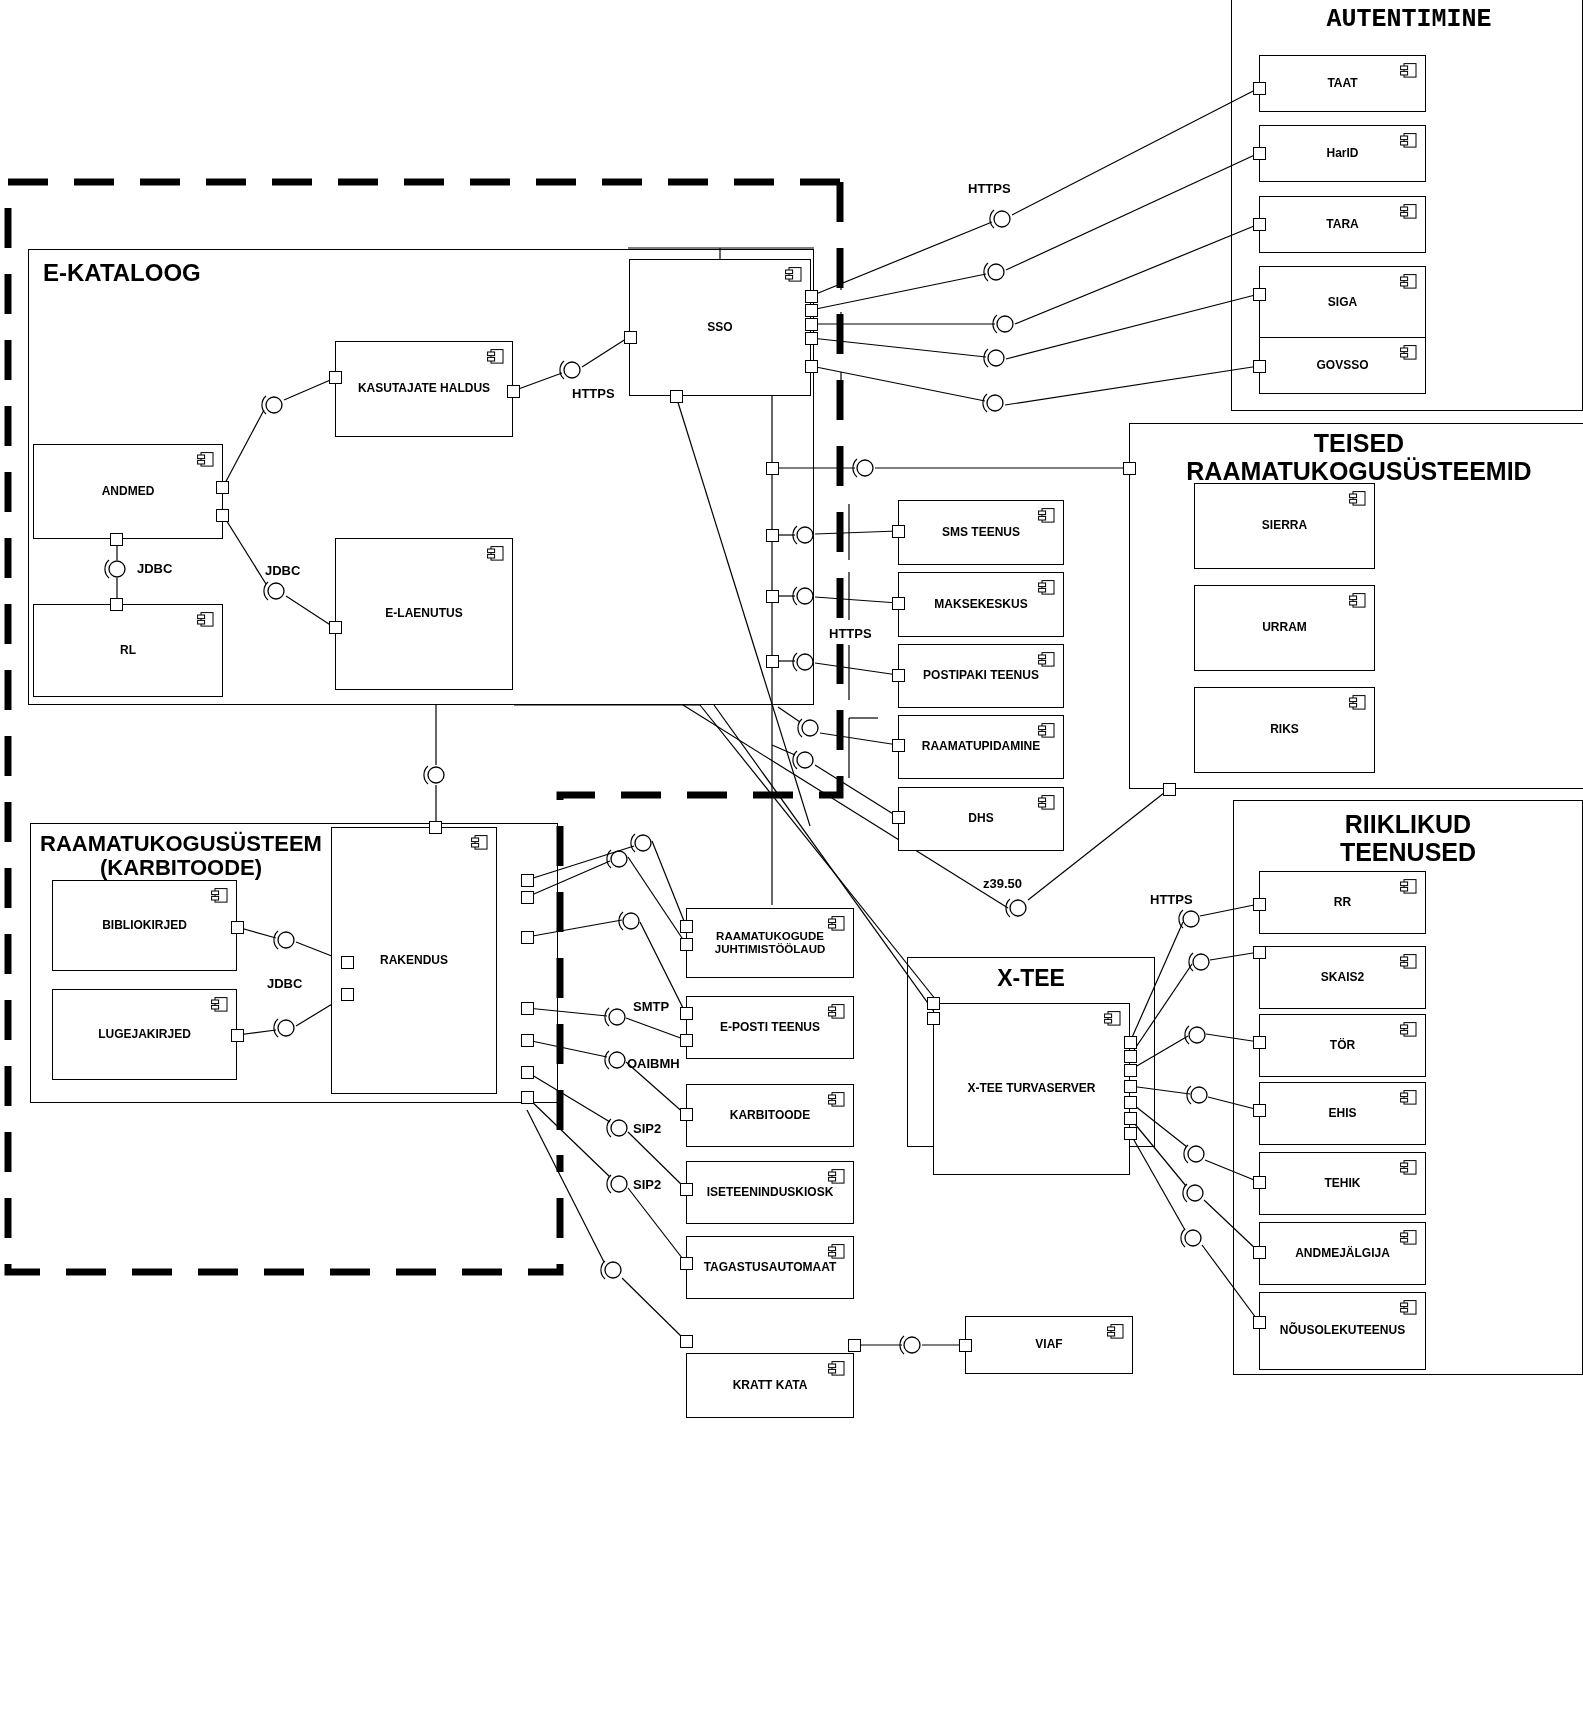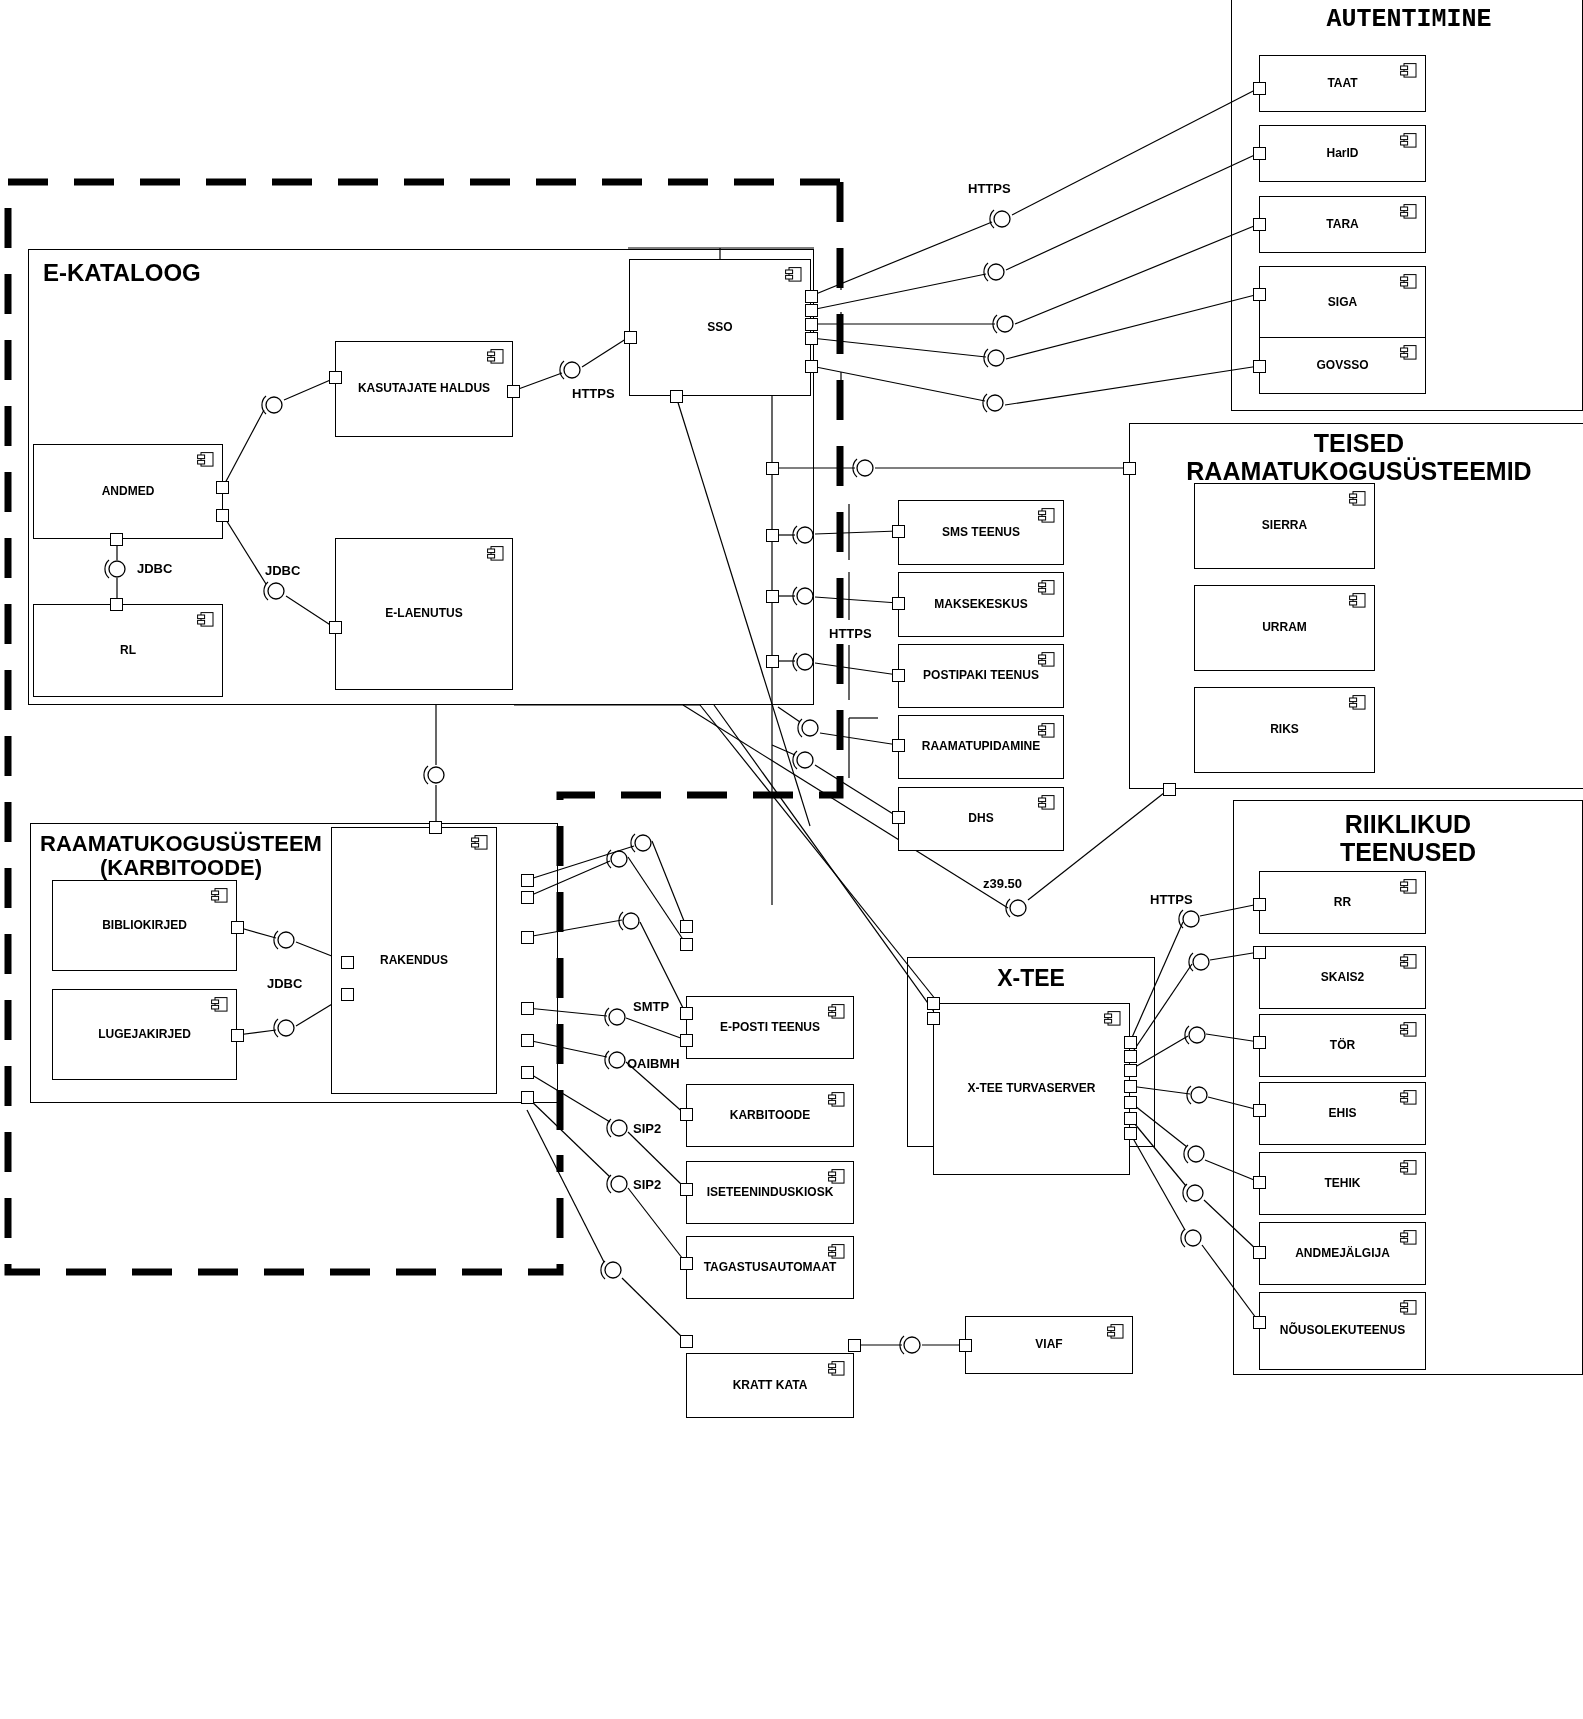--- a/index.html
+++ b/index.html
@@ -420,20 +420,29 @@
   <div class="comp" style="left:898px;top:787px;width:166px;height:64px;font-size:12px;">
     <span class="lbl">DHS</span>
     <svg class="compicon" viewBox="0 0 17 15">
         <rect x="4" y="0.6" width="12" height="13.5" fill="#fff" stroke="#000" stroke-width="1"></rect>
         <rect x="0.6" y="3" width="7" height="3.6" fill="#fff" stroke="#000" stroke-width="1"></rect>
         <rect x="0.6" y="8.4" width="7" height="3.6" fill="#fff" stroke="#000" stroke-width="1"></rect>
       </svg>
   </div>
   <div class="port" style="left:892px;top:811px;"></div>
 
+  <div class="comp" style="left:686px;top:908px;width:168px;height:70px;font-size:11.5px;">
+    <span class="lbl" style="white-space:pre-line;">RAAMATUKOGUDE
+JUHTIMISTÖÖLAUD</span>
+    <svg class="compicon" viewBox="0 0 17 15">
+        <rect x="4" y="0.6" width="12" height="13.5" fill="#fff" stroke="#000" stroke-width="1"></rect>
+        <rect x="0.6" y="3" width="7" height="3.6" fill="#fff" stroke="#000" stroke-width="1"></rect>
+        <rect x="0.6" y="8.4" width="7" height="3.6" fill="#fff" stroke="#000" stroke-width="1"></rect>
+      </svg>
+  </div>
   <div class="port" style="left:680px;top:920px;"></div>
   <div class="port" style="left:680px;top:938px;"></div>
 
   <div class="comp" style="left:686px;top:996px;width:168px;height:63px;font-size:12px;">
     <span class="lbl">E-POSTI TEENUS</span>
     <svg class="compicon" viewBox="0 0 17 15">
         <rect x="4" y="0.6" width="12" height="13.5" fill="#fff" stroke="#000" stroke-width="1"></rect>
         <rect x="0.6" y="3" width="7" height="3.6" fill="#fff" stroke="#000" stroke-width="1"></rect>
         <rect x="0.6" y="8.4" width="7" height="3.6" fill="#fff" stroke="#000" stroke-width="1"></rect>
       </svg>

